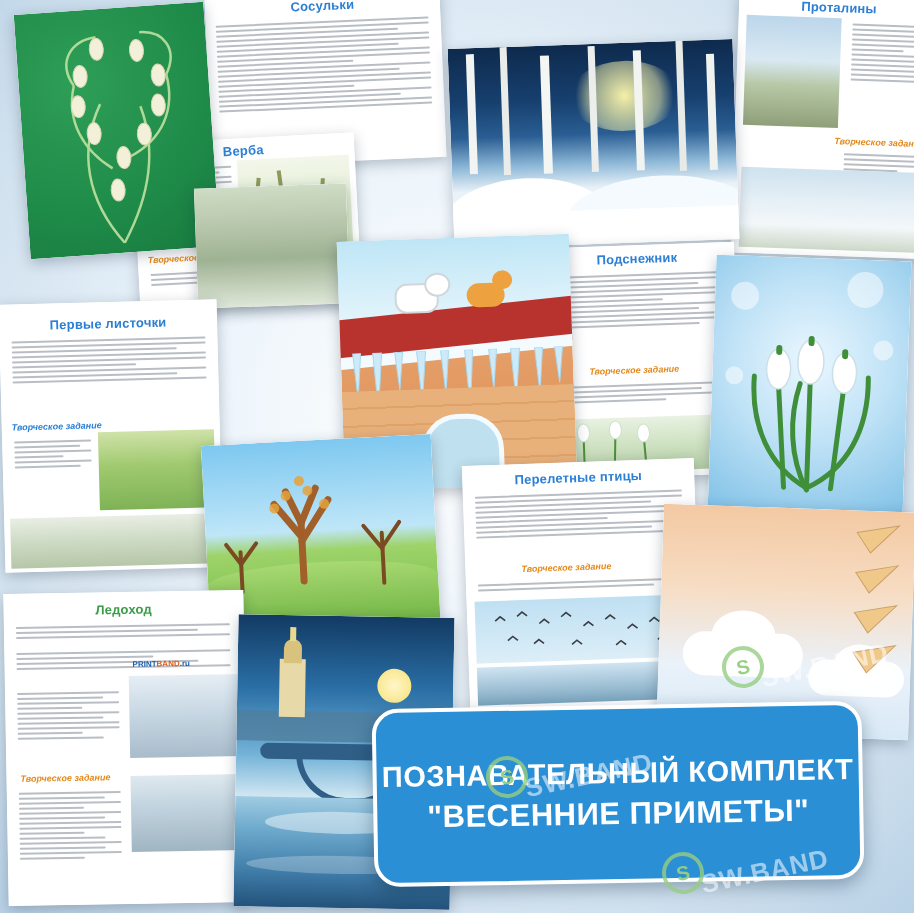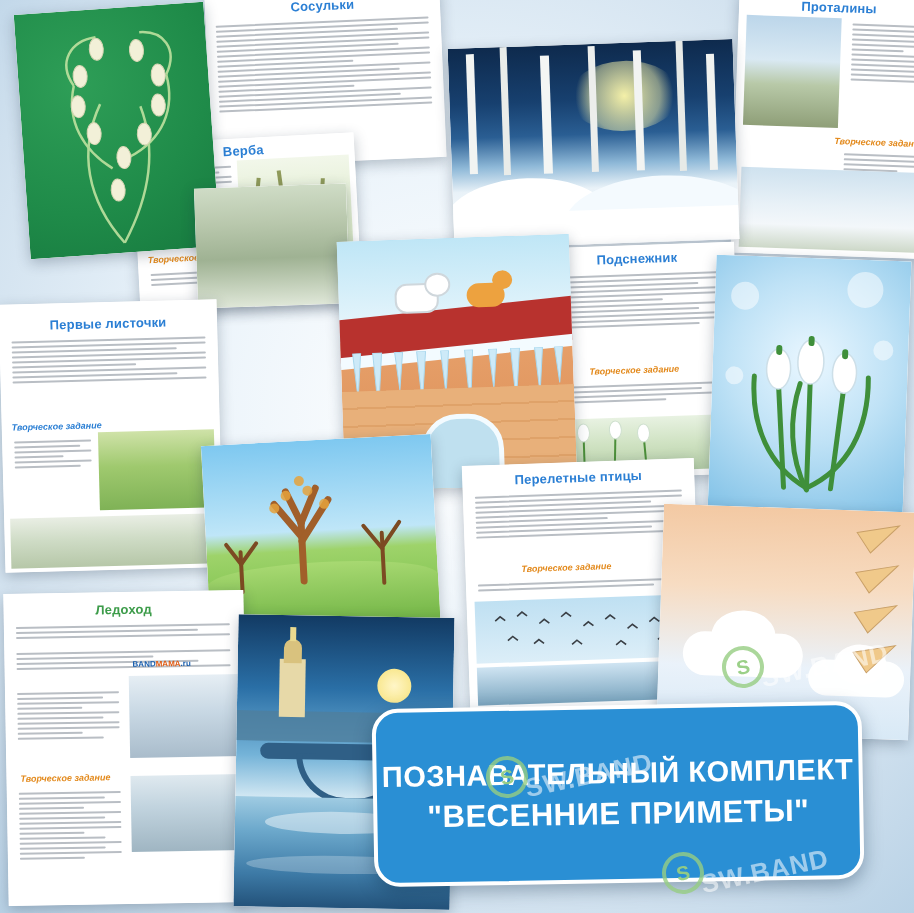--- a/index.html
+++ b/index.html
@@ -437,21 +437,21 @@
         <div class="ln m"></div>
         <div class="ln l"></div>
     </div>
     <div style="position:absolute;left:6px;right:6px;top:56px;">
       <div class="ln l"></div>
         <div class="ln s"></div>
         <div class="ln m"></div>
         <div class="ln l"></div>
     </div>
     <div class="logo" style="position:absolute;left:128px;top:68px;">
-      <span>BAND</span><span class="o">MAMA</span><span>.ru</span>
+      <span>PRINT</span><span class="o">BAND</span><span>.ru</span>
     </div>
     <div class="photo" style="left:124px;top:84px;width:112px;height:82px;
                 background:linear-gradient(#e6eef4 0%,#c8d8e4 45%,#a9bccb 100%);"></div>
     <div style="position:absolute;left:6px;width:108px;top:96px;">
       <div class="ln l"></div>
         <div class="ln m"></div>
         <div class="ln l"></div>
         <div class="ln s"></div>
       <div class="ln l"></div>
         <div class="ln m"></div>

